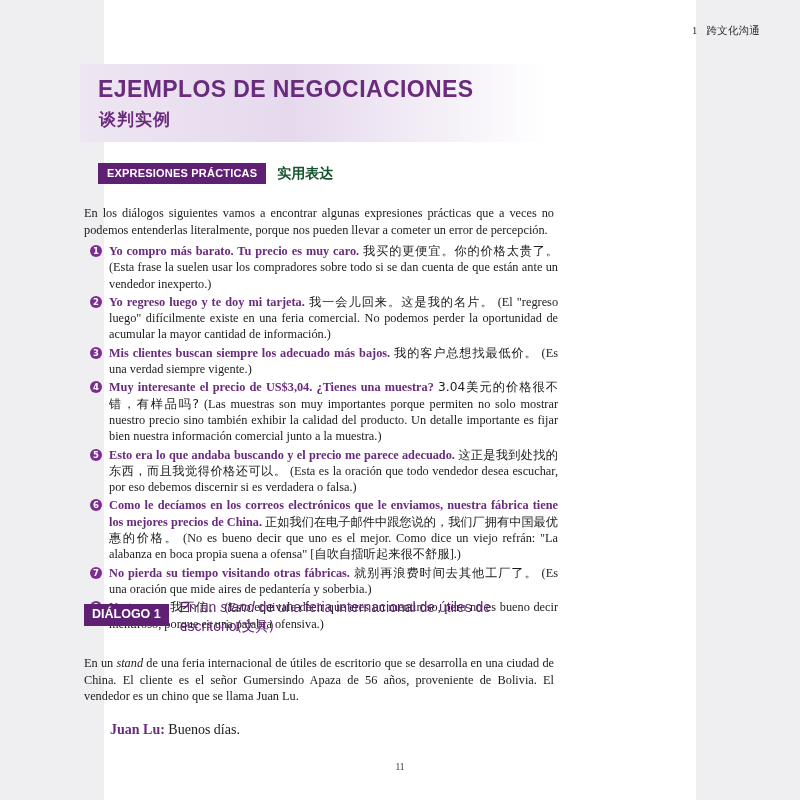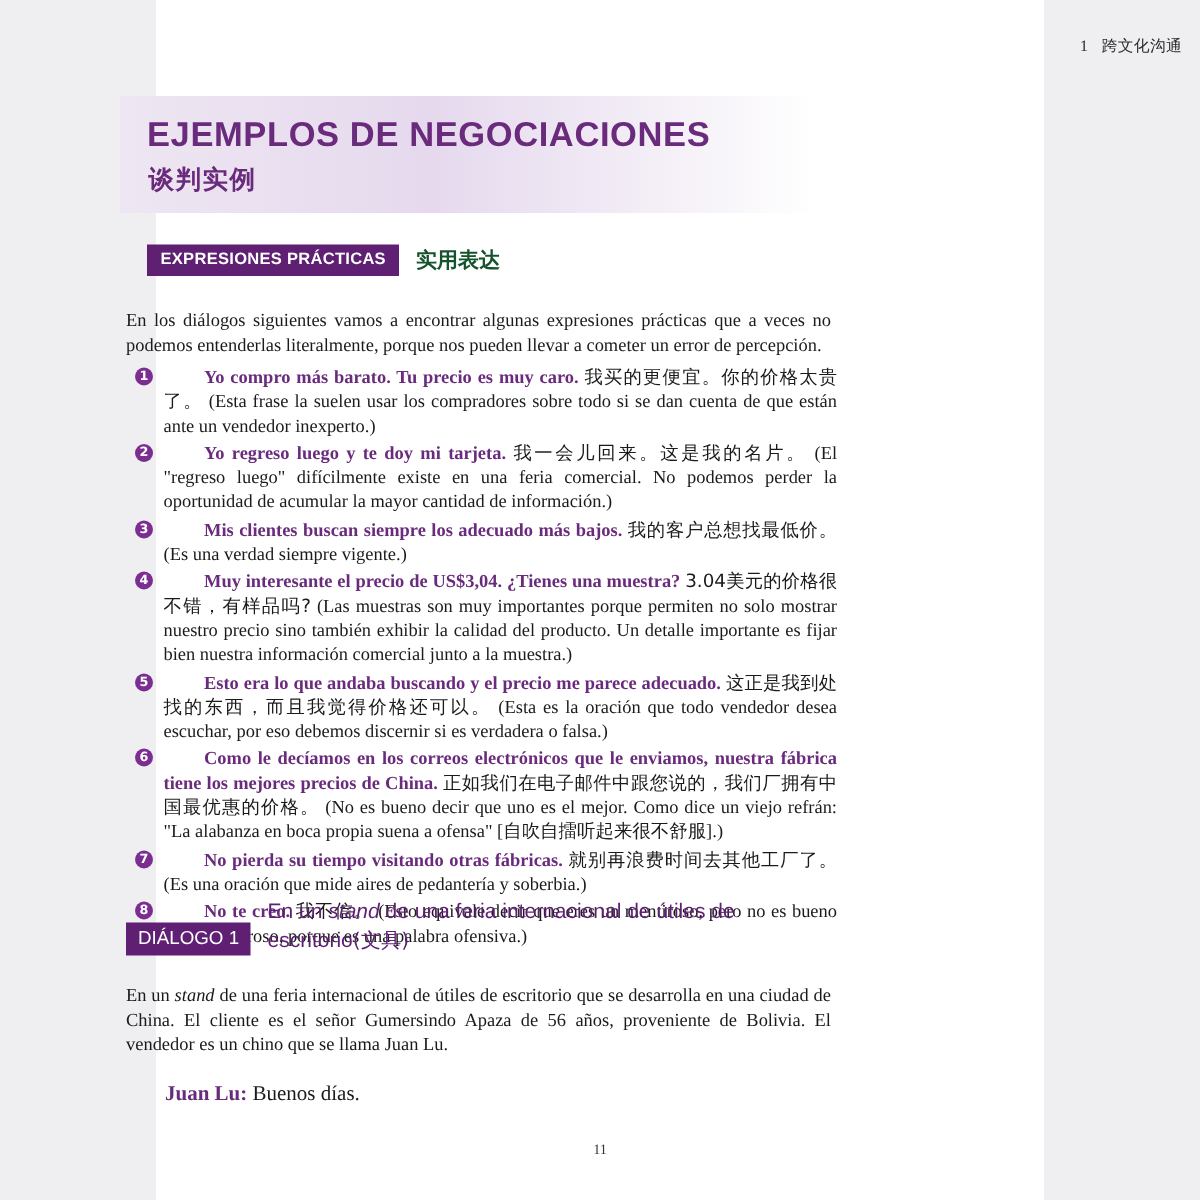--- a/index.html
+++ b/index.html
@@ -37,21 +37,21 @@
     position: absolute;
     left: 104px;
     top: 0;
     width: 592px;
     height: 800px;
     background: #ffffff;
   }
 
   .running-head {
     position: absolute;
-    right: 12px;
+    right: 40px;
     top: 24px;
     font-size: 10.5px;
     color: #2a2a2a;
     letter-spacing: 0.2px;
     white-space: nowrap;
   }
   .running-head .rh-num {
     margin-right: 9px;
   }
   .rh-cjk {
@@ -152,21 +152,20 @@
     color: #ffffff;
     font-family: "DejaVu Sans", sans-serif;
     font-size: 8.5px;
     line-height: 12px;
     text-align: center;
     font-weight: bold;
   }
   .es-bold {
     color: #6a2b7d;
     font-weight: bold;
-    margin-left: 27px;
   }
   .cjk {
     font-family: "DejaVu Sans", sans-serif;
     font-size: 12.2px;
   }
   .paren {
     color: #1b1b1b;
   }
 
   
@@ -175,26 +174,26 @@
     left: 84px;
     top: 598px;
     width: 474px;
     display: flex;
     align-items: flex-start;
   }
   .dialog-chip {
     background: #5f1f72;
     color: #ffffff;
     font-family: "Liberation Sans", sans-serif;
-    font-weight: normal;
+    font-weight: bold;
     font-size: 12.5px;
     padding: 4px 8px 5px 8px;
     line-height: 1;
     white-space: nowrap;
-    margin-top: 17px;
+    margin-top: 6px;
   }
   .dialog-title {
     margin-left: 11px;
     font-family: "Liberation Sans", sans-serif;
     font-size: 14px;
     color: #5f1f72;
     line-height: 19px;
     font-weight: normal;
     max-width: 380px;
   }

